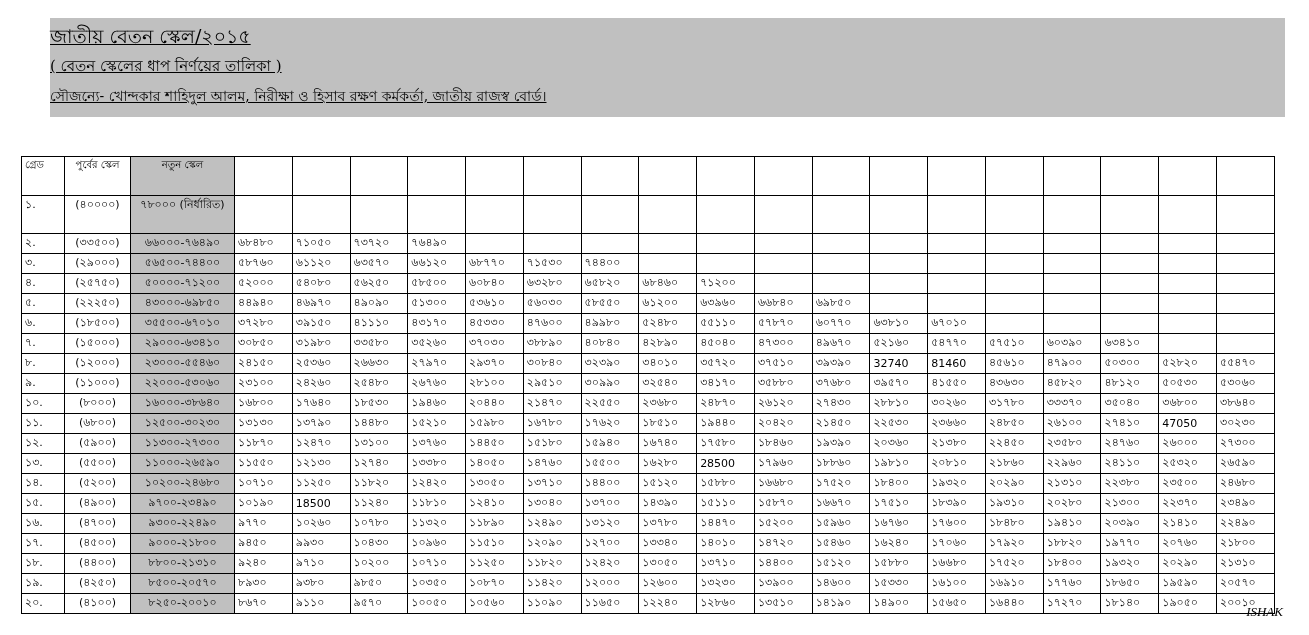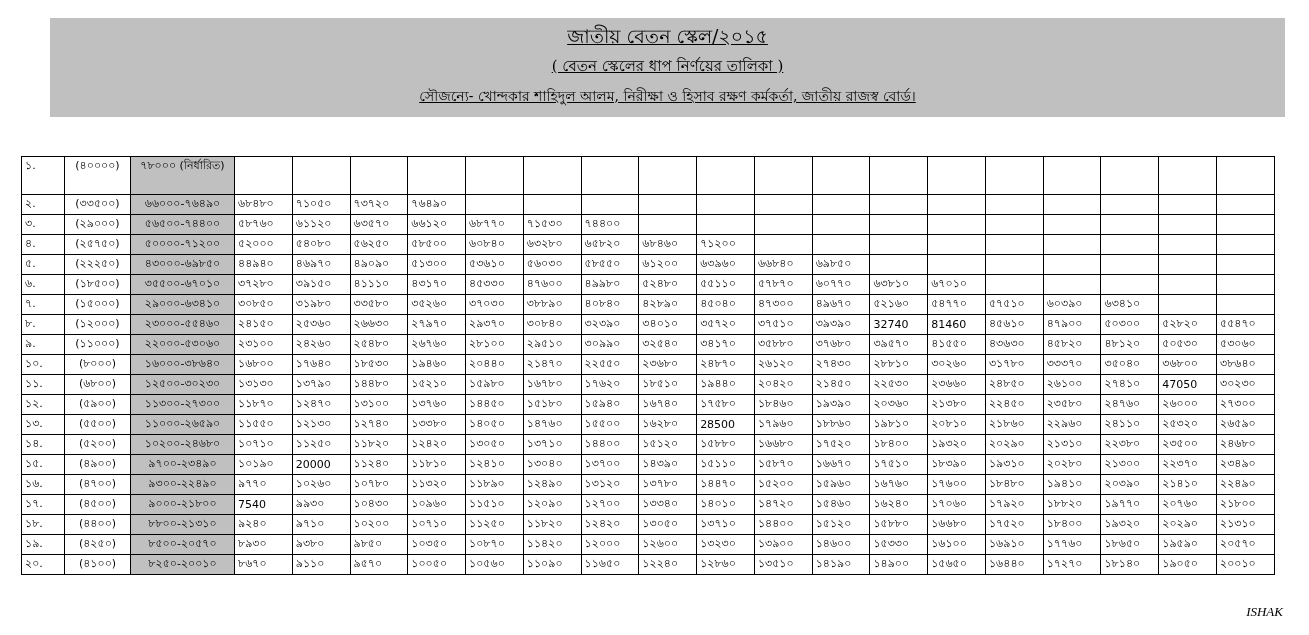--- a/index.html
+++ b/index.html
@@ -1,19 +1,19 @@
 <!DOCTYPE html>
 <html><head>
 <meta charset="utf-8">
 <style>
   html, body { margin: 0; padding: 0; background: #ffffff; }
   body { width: 1309px; height: 635px; position: relative; overflow: hidden;
          font-family: "DejaVu Sans", sans-serif; color: #000; }
   .banner { position: absolute; left: 50px; top: 18px; width: 1235px; height: 99px;
-            background: #c0c0c0; text-align: center; }
+            background: #c0c0c0; text-align: left; }
   .banner .line { display: block; text-decoration: underline; font-family: "DejaVu Serif", serif;
                   line-height: 30px; }
   .banner .l1 { font-size: 19px; margin-top: 3px; }
   .banner .l2 { font-size: 15px; }
   .banner .l3 { font-size: 14px; }
   table.pay { position: absolute; left: 21px; top: 156px; border-collapse: collapse;
               table-layout: fixed; width: 1254px; font-size: 11px; }
   table.pay td { border: 1px solid #000; padding: 0 3px; height: 17px; white-space: nowrap;
                  overflow: hidden; font-family: "DejaVu Sans", sans-serif; }
   table.pay tr.hdr td { height: 38px; vertical-align: top; font-size: 10px; }
@@ -29,20 +29,43 @@
 <body>
 
 <div class="banner">
   <span class="line l1">জাতীয় বেতন স্কেল/২০১৫</span>
   <span class="line l2">( বেতন স্কেলের ধাপ নির্ণয়ের তালিকা )</span>
   <span class="line l3">সৌজন্যে- খোন্দকার শাহিদুল আলম, নিরীক্ষা ও হিসাব রক্ষণ কর্মকর্তা, জাতীয় রাজস্ব বোর্ড।</span>
 </div>
 
 <table class="pay">
   <tbody id="tbody">
+    <tr class="hdr">
+      <td class="grade">গ্রেড</td>
+      <td class="prev" style="white-space:normal;">পুর্বের স্কেল</td>
+      <td class="scale">নতুন স্কেল</td>
+    <td class="v"></td>
+        <td class="v"></td>
+        <td class="v"></td>
+        <td class="v"></td>
+        <td class="v"></td>
+        <td class="v"></td>
+        <td class="v"></td>
+        <td class="v"></td>
+        <td class="v"></td>
+        <td class="v"></td>
+        <td class="v"></td>
+        <td class="v"></td>
+        <td class="v"></td>
+        <td class="v"></td>
+        <td class="v"></td>
+        <td class="v"></td>
+        <td class="v"></td>
+        <td class="v"></td>
+      </tr>
   <tr class="r1">
         <td class="grade">১.</td>
         <td class="prev">(৪০০০০)</td>
         <td class="scale" style="white-space: normal;">৭৮০০০ (নির্ধারিত)</td>
         <td class="v"></td>
         <td class="v"></td>
         <td class="v"></td>
         <td class="v"></td>
         <td class="v"></td>
         <td class="v"></td>
@@ -356,21 +379,21 @@
         <td class="v">২১৩১০</td>
         <td class="v">২২৩৮০</td>
         <td class="v">২৩৫০০</td>
         <td class="v">২৪৬৮০</td>
       </tr>
       <tr>
         <td class="grade">১৫.</td>
         <td class="prev">(৪৯০০)</td>
         <td class="scale">৯৭০০-২৩৪৯০</td>
         <td class="v">১০১৯০</td>
-        <td class="v">20000</td>
+        <td class="v">18500</td>
         <td class="v">১১২৪০</td>
         <td class="v">১১৮১০</td>
         <td class="v">১২৪১০</td>
         <td class="v">১৩০৪০</td>
         <td class="v">১৩৭০০</td>
         <td class="v">১৪৩৯০</td>
         <td class="v">১৫১১০</td>
         <td class="v">১৫৮৭০</td>
         <td class="v">১৬৬৭০</td>
         <td class="v">১৭৫১০</td>
@@ -401,21 +424,21 @@
         <td class="v">১৮৪৮০</td>
         <td class="v">১৯৪১০</td>
         <td class="v">২০৩৯০</td>
         <td class="v">২১৪১০</td>
         <td class="v">২২৪৯০</td>
       </tr>
       <tr>
         <td class="grade">১৭.</td>
         <td class="prev">(৪৫০০)</td>
         <td class="scale">৯০০০-২১৮০০</td>
-        <td class="v">7540</td>
+        <td class="v">৯৪৫০</td>
         <td class="v">৯৯৩০</td>
         <td class="v">১০৪৩০</td>
         <td class="v">১০৯৬০</td>
         <td class="v">১১৫১০</td>
         <td class="v">১২০৯০</td>
         <td class="v">১২৭০০</td>
         <td class="v">১৩৩৪০</td>
         <td class="v">১৪০১০</td>
         <td class="v">১৪৭২০</td>
         <td class="v">১৫৪৬০</td>

